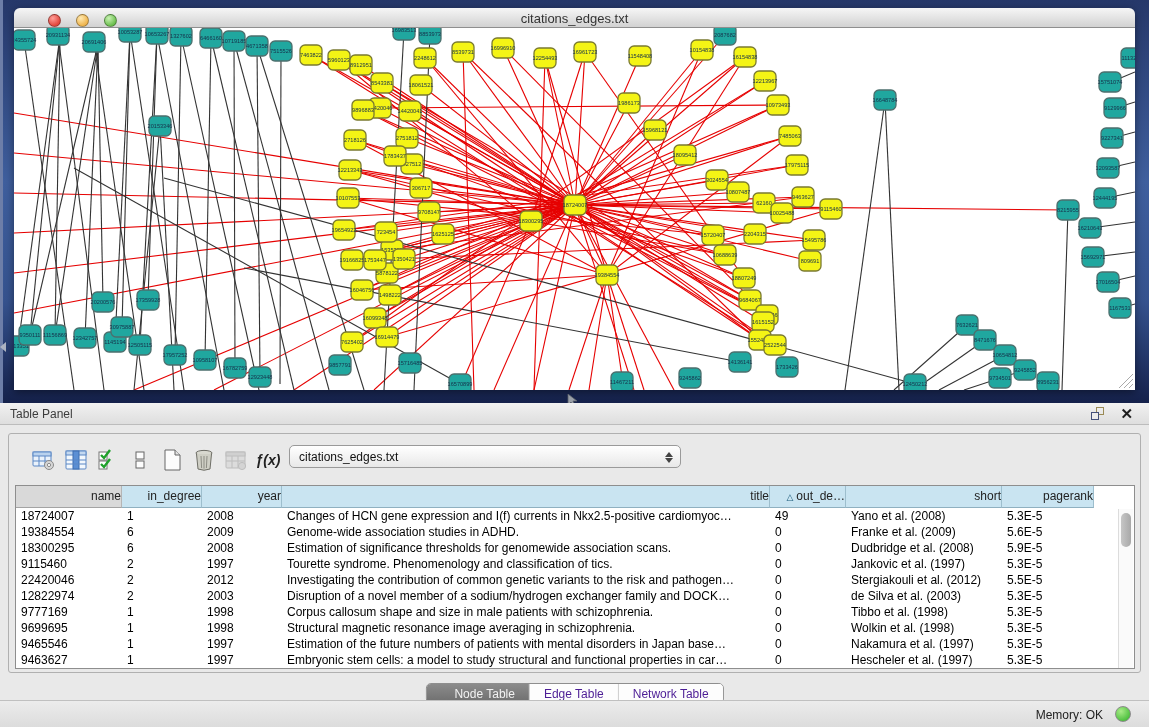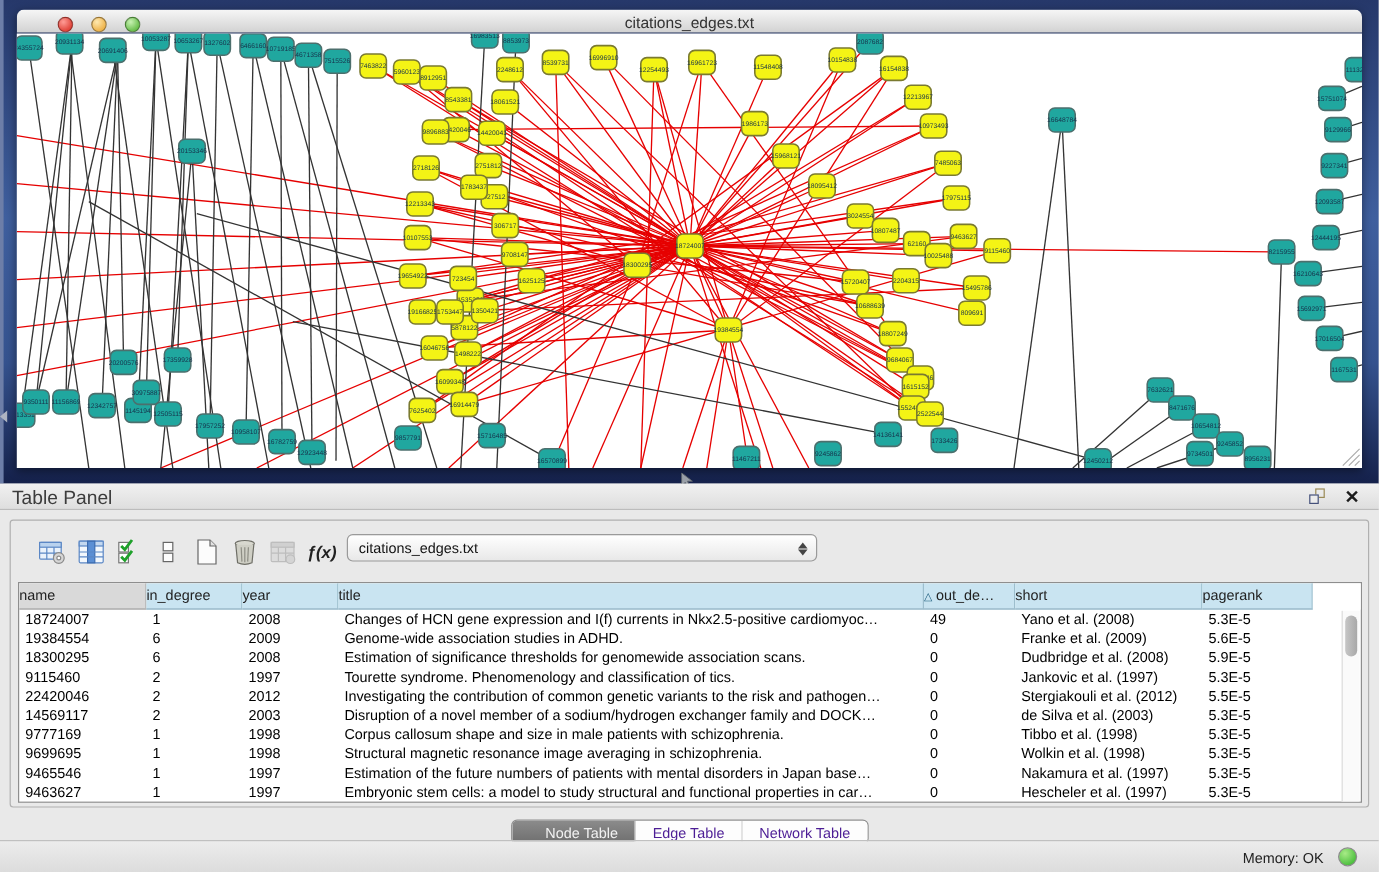--- a/index.html
+++ b/index.html
@@ -30,21 +30,21 @@
   .canvas { position:absolute; left:0; top:20px; width:1121px; height:362px;
     background:#ffffff; overflow:hidden; }
   .canvas svg { display:block; }
 
   
   .cursor { position:absolute; left:566px; top:394px; }
 
   
   .tp-header { position:absolute; left:0; top:403px; width:1149px; height:22px;
     background:linear-gradient(180deg,#f1f1f1,#dedede); border-bottom:1px solid #bcbcbc; }
-  .tp-title { position:absolute; left:10px; top:4px; font-size:16px; color:#3c3c3c; }
+  .tp-title { position:absolute; left:10px; top:4px; font-size:12px; color:#3c3c3c; }
   .tp-float { position:absolute; right:44px; top:4px; width:14px; height:14px; cursor:default; }
   .tp-float .sq1 { position:absolute; left:5px; top:0; width:8px; height:8px; border:1.5px solid #9a8a55; }
   .tp-float .sq2 { position:absolute; left:0; top:5px; width:8px; height:8px; border:1.5px solid #44507a; background:#ececec; }
   .tp-close { position:absolute; right:16px; top:2px; font-size:15px; font-weight:bold; color:#1c1c1c; }
 
   .tp-body { position:absolute; left:0; top:425px; width:1149px; height:302px; background:#e9e9e9; }
   .tp-inner { position:absolute; left:8px; top:8px; width:1133px; height:240px;
     border:1px solid #b0b0b0; border-radius:3px; background:#e9e9e9; }
 
   
@@ -60,21 +60,21 @@
   .combo-spin .up { width:0;height:0;border-left:4px solid transparent;border-right:4px solid transparent;border-bottom:5px solid #444; }
   .combo-spin .dn { width:0;height:0;border-left:4px solid transparent;border-right:4px solid transparent;border-top:5px solid #444; }
 
   
   .grid { position:absolute; left:6px; top:51px; width:1120px; height:184px;
     border:1px solid #8e8e8e; background:#fff; overflow:hidden; }
   .hrow, .drow { display:grid;
     grid-template-columns:106px 80px 80px 488px 76px 156px 92px 1fr; }
   .hrow { height:22px; }
   .hcell { background:#c9e4f1; border-right:1px solid #9dbecd; border-bottom:1px solid #8fb0c0;
-    font-size:12px; color:#222; text-align:left; line-height:21px;
+    font-size:12px; color:#222; text-align:right; line-height:21px;
     overflow:hidden; white-space:nowrap; position:relative; }
   .hcell.gray { background:#d9d9d9; border-right:1px solid #b5b5b5; border-bottom:1px solid #a3a3a3; }
   .hcell.last { background:#fff; border:none; }
   .sort-tri { display:inline-block; margin-right:3px; font-size:9px; color:#1a5a7a; }
   .drow { height:16px; }
   .dcell { font-size:12px; color:#000; line-height:16px; padding-left:5px;
     overflow:hidden; white-space:nowrap; }
   
   .vscroll { position:absolute; right:1px; top:23px; width:15px; height:160px; background:#fafafa; border-left:1px solid #dcdcdc; }
   .vthumb { position:absolute; left:2px; top:4px; width:10px; height:34px; border-radius:6px;
@@ -907,21 +907,21 @@
               <div class="dcell">22420046</div>
               <div class="dcell">2</div>
               <div class="dcell">2012</div>
               <div class="dcell">Investigating the contribution of common genetic variants to the risk and pathogen…</div>
               <div class="dcell">0</div>
               <div class="dcell">Stergiakouli et al. (2012)</div>
               <div class="dcell">5.5E-5</div>
               <div class="dcell"></div>
             </div>
             <div class="drow">
-              <div class="dcell">14569117</div>
+              <div class="dcell">12822974</div>
               <div class="dcell">2</div>
               <div class="dcell">2003</div>
               <div class="dcell">Disruption of a novel member of a sodium/hydrogen exchanger family and DOCK…</div>
               <div class="dcell">0</div>
               <div class="dcell">de Silva et al. (2003)</div>
               <div class="dcell">5.3E-5</div>
               <div class="dcell"></div>
             </div>
             <div class="drow">
               <div class="dcell">9777169</div>

